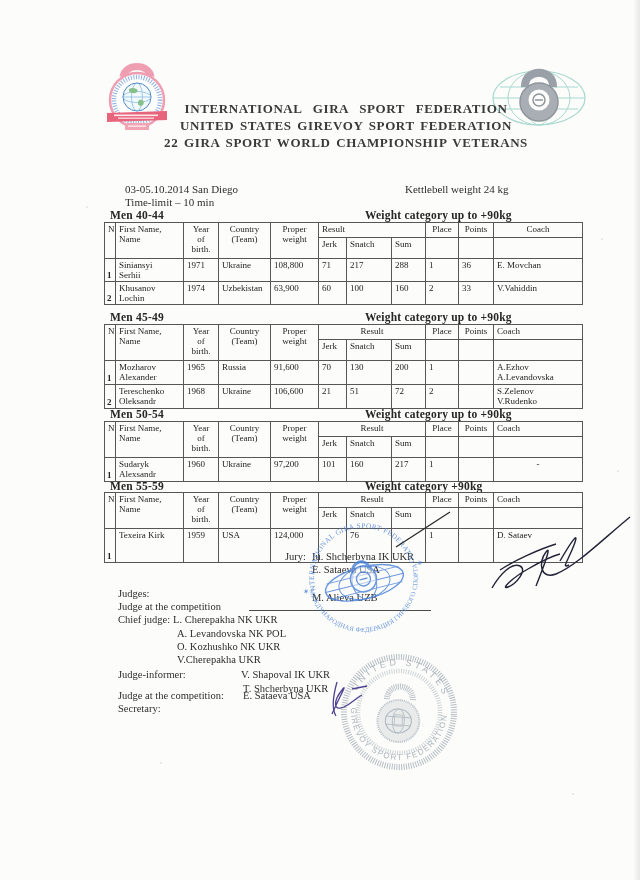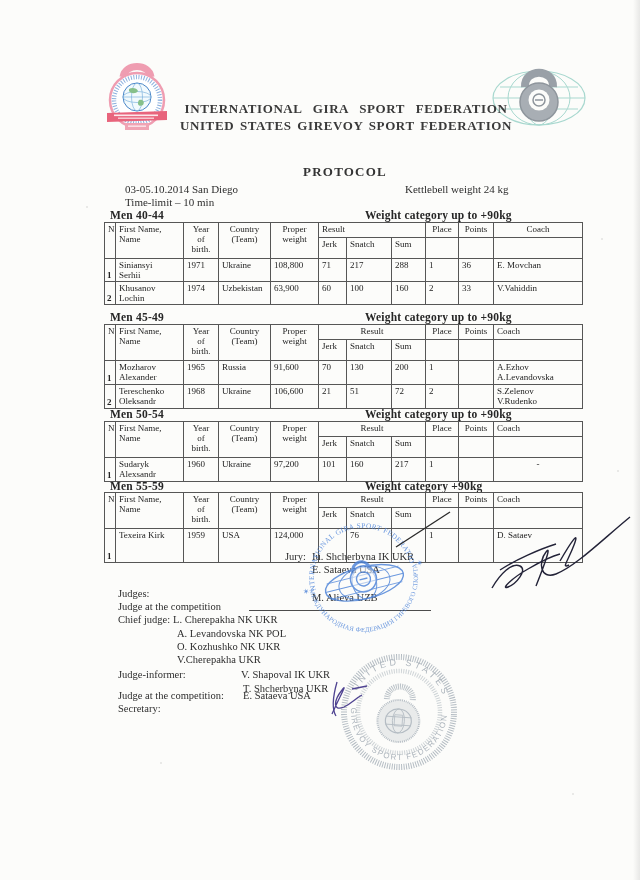--- a/index.html
+++ b/index.html
@@ -65,22 +65,22 @@
     <path d="M 35 31 C 34 12 64 12 63 31" fill="none" stroke="#99a0a7" stroke-width="8"></path>
     <circle cx="49" cy="46" r="19" fill="#a8aeb4" stroke="#8e959c" stroke-width="1.5"></circle>
     <circle cx="49" cy="44" r="10.5" fill="#fcfcfa"></circle>
     <circle cx="49" cy="44" r="6" fill="none" stroke="#8e959c" stroke-width="1.5"></circle>
     <line x1="45" y1="44" x2="53" y2="44" stroke="#8e959c" stroke-width="1.5"></line>
   </svg>
 
   <div class="abs title">
     <div class="l1">INTERNATIONAL  GIRA  SPORT  FEDERATION</div>
     <div class="l2">UNITED STATES GIREVOY SPORT FEDERATION</div>
+    <div class="l3">22 GIRA SPORT WORLD CHAMPIONSHIP VETERANS</div>
   </div>
-  <div class="abs protocol">PROTOCOL</div>
 
   <div class="abs meta" style="left:105px;top:183px">03-05.10.2014 San Diego</div>
   <div class="abs meta" style="left:385px;top:183px">Kettlebell weight 24 kg</div>
   <div class="abs meta" style="left:105px;top:196px">Time-limit – 10 min</div>
 
   <div class="abs seclabel" style="left:110px;top:209px">Men 40-44</div>
   <div class="abs seclabel" style="left:365px;top:209px">Weight category up to +90kg</div>
 
   <table class="res" style="top:222px">
     <colgroup>

